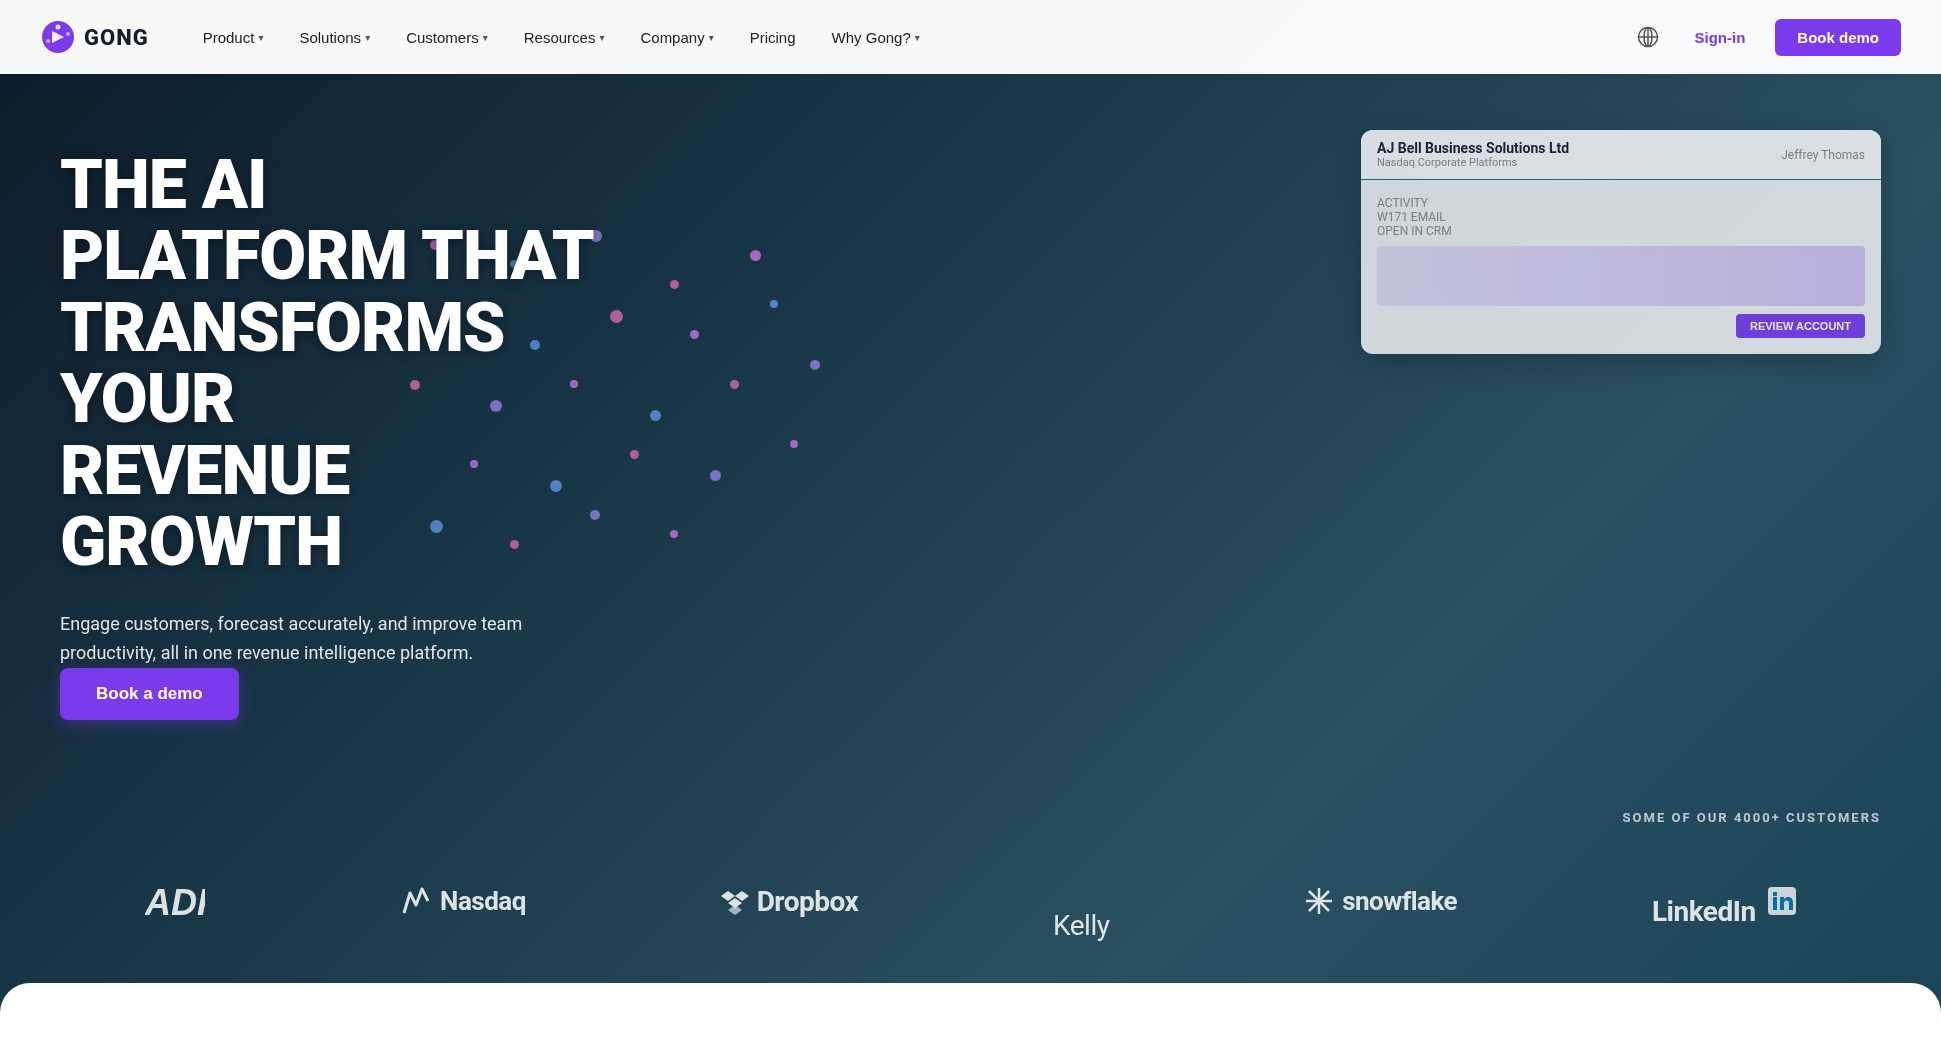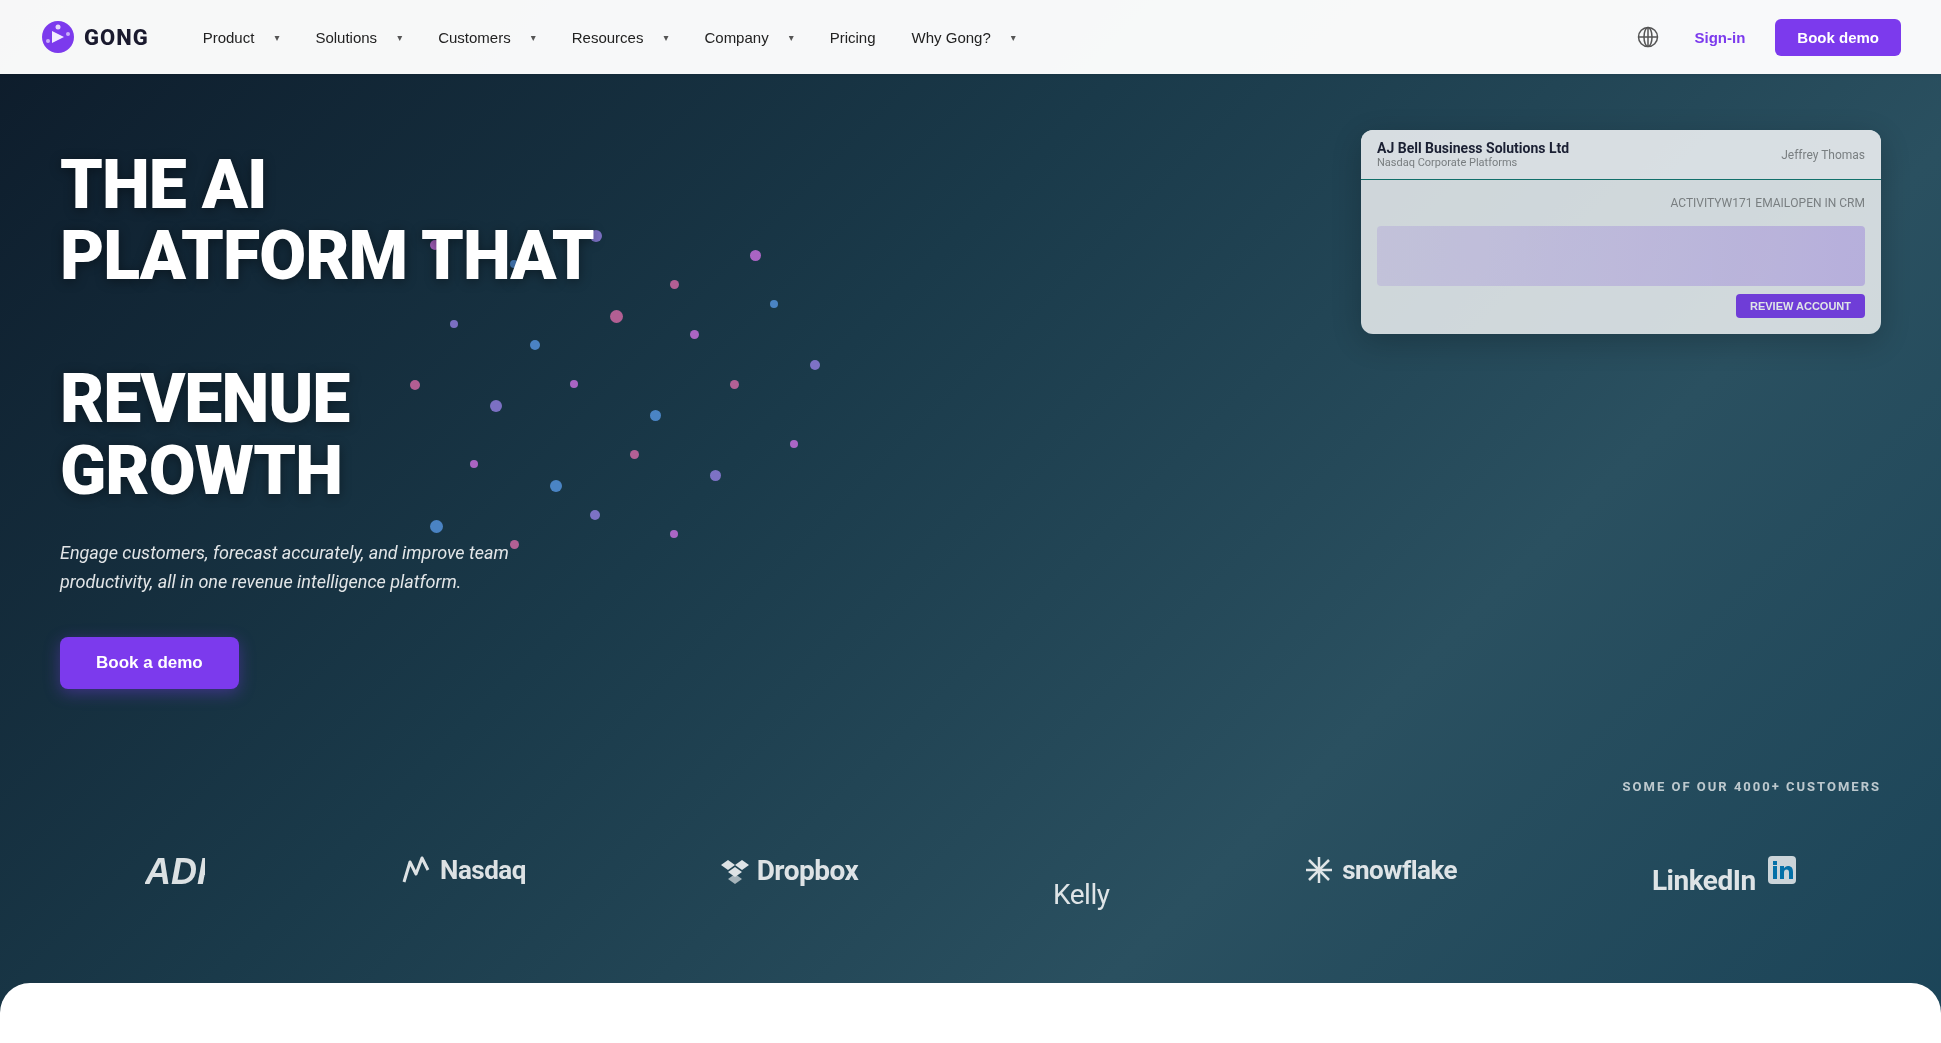--- a/index.html
+++ b/index.html
@@ -20,21 +20,21 @@
     }
     .nav-logo-text {
       font-size: 22px; font-weight: 800; color: #1a1a2e; letter-spacing: 1px;
     }
     .nav-links {
       display: flex; align-items: center; gap: 8px; flex: 1;
     }
     .nav-link {
       font-size: 15px; font-weight: 500; color: #222; padding: 8px 14px;
       cursor: pointer; border-radius: 6px; border: none; background: none;
-      display: flex; align-items: center; gap: 20px;
+      display: flex; align-items: center; gap: 4px;
     }
     .nav-chevron { font-size: 10px; color: #555; }
     .nav-right {
       display: flex; align-items: center; gap: 16px;
     }
     .nav-globe {
       width: 32px; height: 32px; display: flex; align-items: center; justify-content: center;
       cursor: pointer; color: #555; font-size: 20px;
     }
     .nav-signin {
@@ -60,37 +60,37 @@
       overflow: hidden;
       opacity: 0.85;
     }
     .card-header {
       background: #f8f9fb; padding: 10px 16px; display: flex; align-items: center; gap: 8px;
       border-bottom: 1px solid #0f766e;
     }
     .card-title { font-size: 14px; font-weight: 700; color: #1a1a2e; }
     .card-subtitle { font-size: 11px; color: #888; }
     .card-body { padding: 16px; }
-    .card-row { display: flex; justify-content: flex-end; margin-bottom: 16px; font-size: 12px; color: #444; }
+    .card-row { display: flex; justify-content: space-between; margin-bottom: 8px; font-size: 12px; color: #444; flex-direction: column; }
     .card-label { color: #888; }
 
     .hero-content {
       position: relative; z-index: 10;
       padding: 80px 60px 60px;
       max-width: 680px;
     }
     .hero-headline {
       font-size: 68px; font-weight: 900; color: #fff; line-height: 1.05;
       letter-spacing: -1px; text-transform: uppercase;
       margin-bottom: 32px;
       text-shadow: 0 2px 12px rgba(0,0,0,0.4);
     }
     .hero-subtext {
       font-size: 18px; color: rgba(255,255,255,0.88); line-height: 1.6;
-      margin-bottom: 40px; max-width: 520px; font-style: italic;
+      max-width: 520px;
     }
     .hero-cta {
       background: #7c3aed; color: #fff; border: none; border-radius: 8px;
       padding: 16px 36px; font-size: 17px; font-weight: 700; cursor: pointer;
       box-shadow: 0 4px 16px rgba(124,58,237,0.4);
     }
 
     
     .customers-section {
       position: relative; z-index: 10;
@@ -244,21 +244,21 @@
       <div style="height:60px;background:linear-gradient(90deg,#7c3aed22,#7c3aed44);border-radius:4px;margin-bottom:8px;"></div>
       <div style="display:flex;justify-content:flex-end;margin-top:8px;align-items:flex-end;">
         <button style="background:#7c3aed;color:#fff;border:none;border-radius:4px;padding:6px 14px;font-size:11px;font-weight:700;cursor:pointer;">REVIEW ACCOUNT</button>
       </div>
     </div>
   </div>
 
   <div class="hero-content">
     <h1 class="hero-headline">
       <span>THE AI PLATFORM THAT</span><br>
-      <br>
+      <span>TRANSFORMS YOUR</span><br>
       <span>REVENUE GROWTH</span>
     </h1>
     <p class="hero-subtext">Engage customers, forecast accurately, and improve team productivity, all in one revenue intelligence platform.</p>
     <button class="hero-cta">Book a demo</button>
   </div>
 
   <div class="customers-section">
     <p class="customers-label">SOME OF OUR 4000+ CUSTOMERS</p>
     <div class="customers-logos">
 

